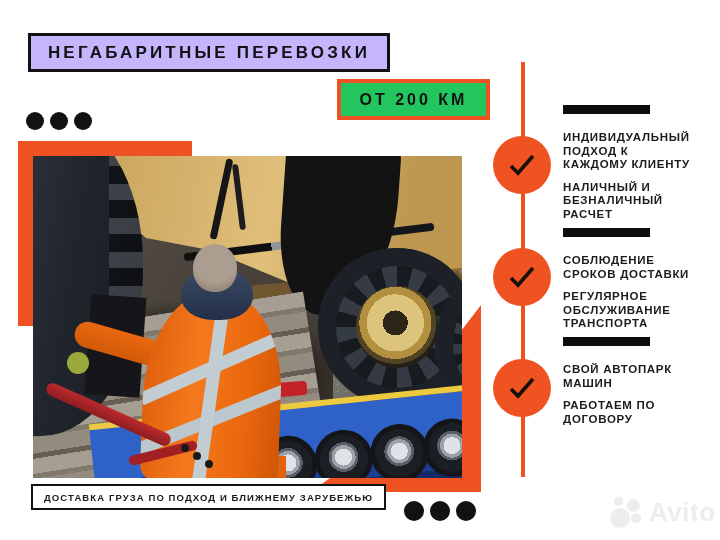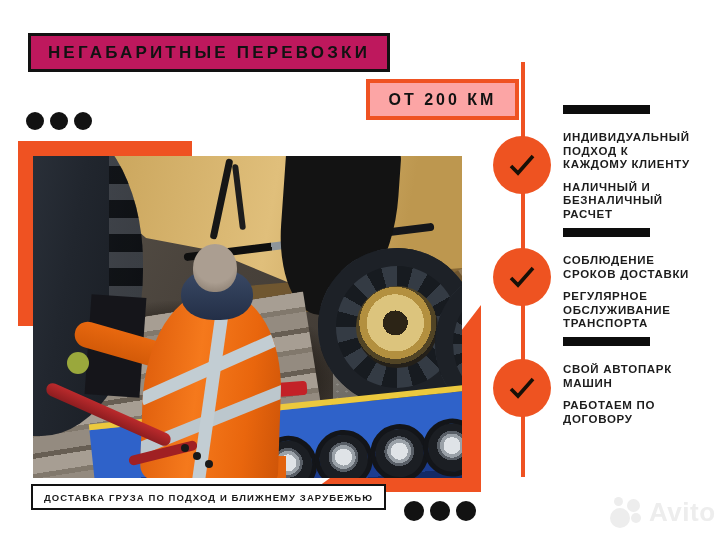--- a/index.html
+++ b/index.html
@@ -3,24 +3,24 @@
 <meta charset="utf-8">
 <style>
   html,body{margin:0;padding:0;background:#ffffff;}
   body{width:720px;height:540px;position:relative;overflow:hidden;
        font-family:"Liberation Sans","DejaVu Sans",sans-serif;}
   .abs{position:absolute;}
 
   
   .title-box{left:28px;top:33px;width:362px;height:39px;box-sizing:border-box;
     border:3px solid #121212;display:flex;align-items:center;justify-content:center;
-    font-weight:bold;font-size:17px;letter-spacing:3.2px;color:#121212;background:#be185d;}
+    font-weight:bold;font-size:17px;letter-spacing:3.2px;color:#121212;background:#c4b5fd;}
   .range-box{left:337px;top:79px;width:153px;height:41px;box-sizing:border-box;
     border:4px solid #EF5222;display:flex;align-items:center;justify-content:center;
-    font-weight:bold;font-size:16px;letter-spacing:3px;color:#121212;background:#fca5a5;margin-left:29px;}
+    font-weight:bold;font-size:16px;letter-spacing:3px;color:#121212;background:#22c55e;}
   .dots{display:flex;gap:6px;}
   .dots-top{left:26px;top:112px;}
   .dots-top .dot{width:18px;height:18px;}
   .dots-bottom{left:404px;top:501px;}
   .dots-bottom .dot{width:20px;height:20px;}
   .dot{background:#121212;border-radius:50%;}
 
   
   .frame{background:#EF5222;}
   .f-tl-h{left:18px;top:141px;width:174px;height:16px;}

